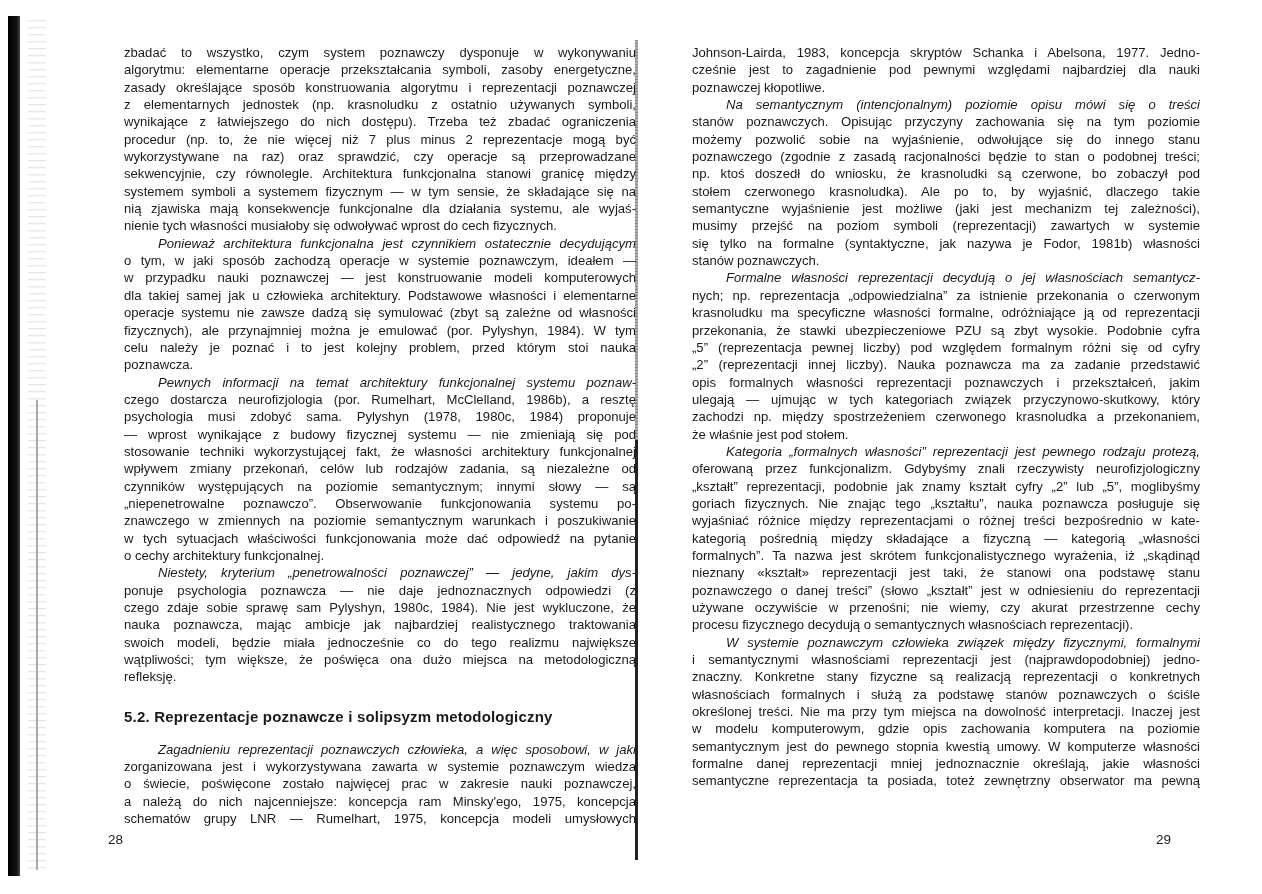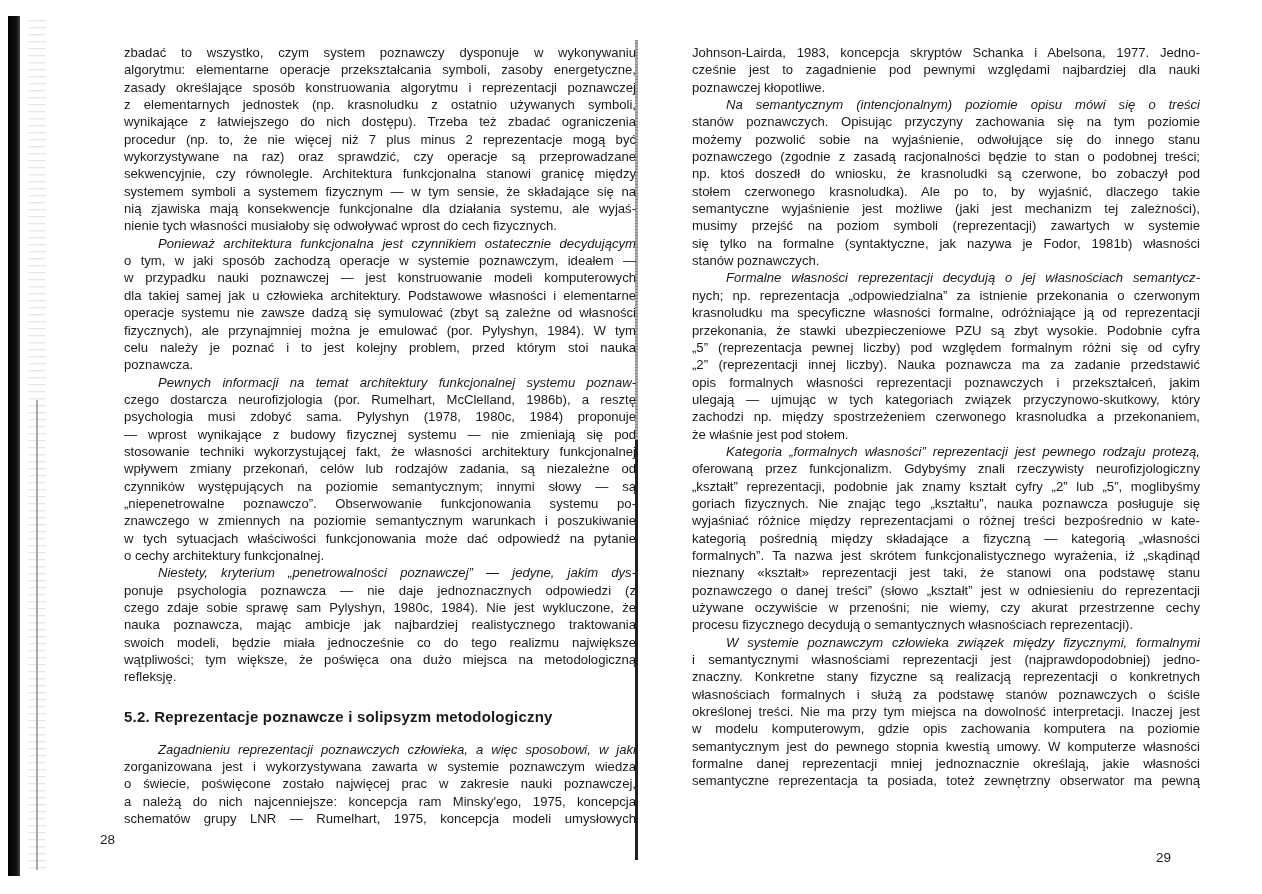--- a/index.html
+++ b/index.html
@@ -86,22 +86,22 @@
     white-space: nowrap;
     margin-top: 22px;
     margin-bottom: 16px;
     height: 17px;
   }
   .page-number {
     position: absolute;
     top: 832px;
     font-size: 13.5px;
   }
-  .page-number.left { left: 100px; }
-  .page-number.right { left: 1156px; margin-top: 18px; }
+  .page-number.left { left: 108px; }
+  .page-number.right { left: 1156px; }
 </style>
 </head>
 <body>
 
 <div class="binding"></div>
 <div class="binding-noise"></div>
 <div class="spine"></div>
 
 <div class="page left" id="left-page">
     <div class="paragraph">

